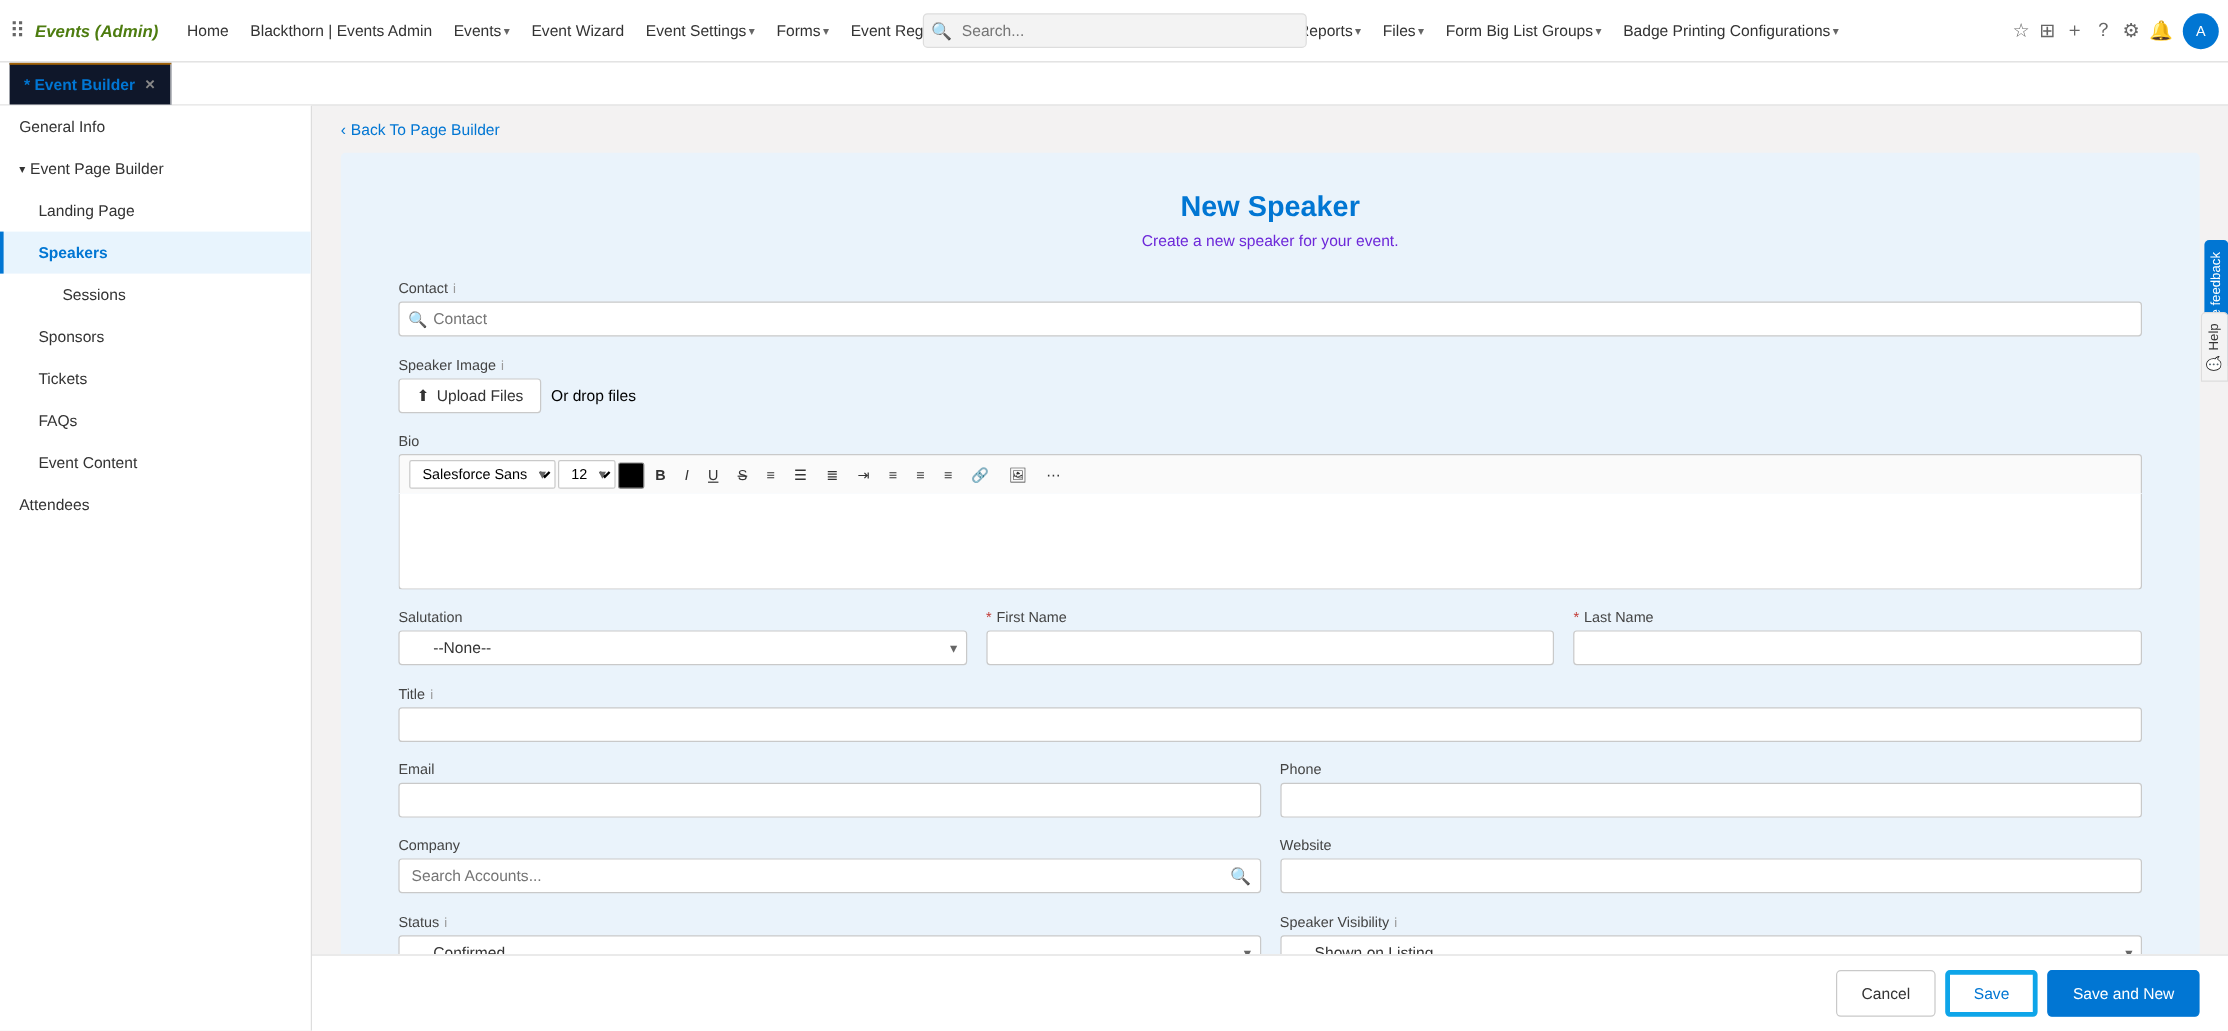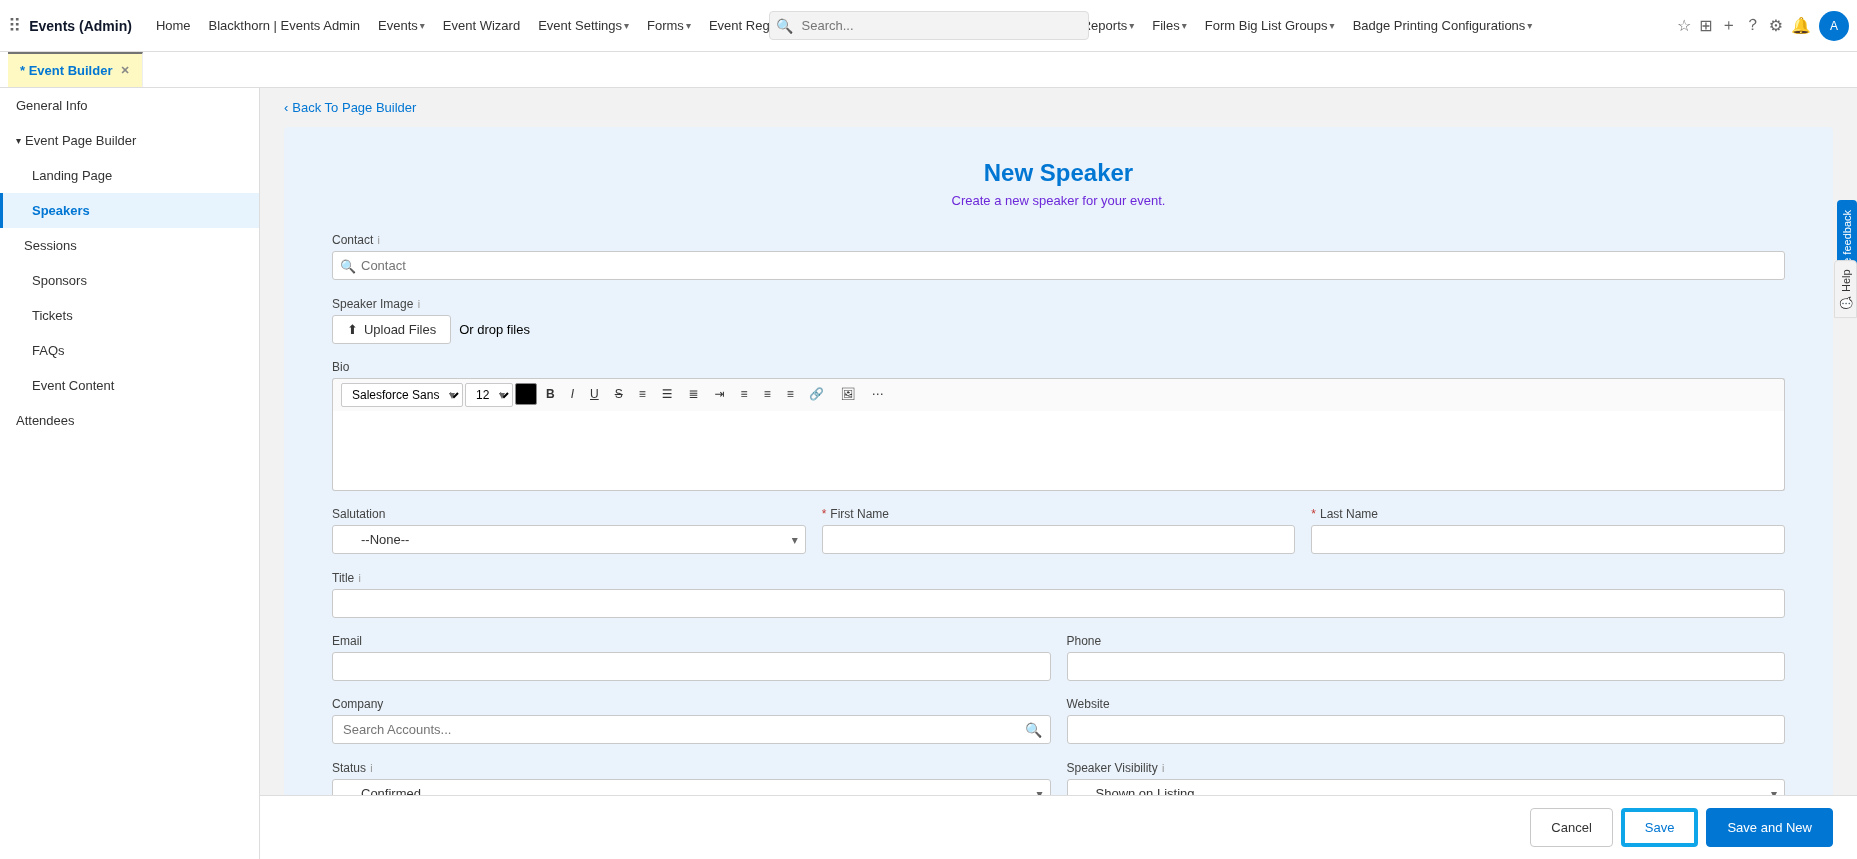--- a/index.html
+++ b/index.html
@@ -10,37 +10,37 @@
       display: flex;
       align-items: center;
       background: #fff;
       border-bottom: 1px solid #ddd;
       height: 52px;
       padding: 0 8px;
       position: relative;
       z-index: 100;
     }
     .app-grid-icon { margin-right: 8px; cursor: pointer; color: #666; font-size: 18px; }
-    .app-name { font-size: 14px; font-weight: 600; color: #0f172a; margin-right: 16px; white-space: nowrap; }
+    .app-name { font-size: 14px; font-weight: 600; color: #4d7c0f; margin-right: 16px; white-space: nowrap; font-style: italic; }
     .top-nav-links { display: flex; align-items: center; gap: 2px; flex: 1; overflow: hidden; }
     .top-nav-item { font-size: 13px; color: #333; padding: 0 8px; white-space: nowrap; cursor: pointer; display: flex; align-items: center; gap: 2px; height: 52px; }
     .top-nav-item .chevron { font-size: 10px; color: #666; }
 
     .search-bar-container { position: absolute; left: 50%; transform: translateX(-50%); width: 320px; }
     .search-bar { width: 100%; padding: 6px 12px 6px 32px; border: 1px solid #ddd; border-radius: 4px; font-size: 13px; color: #666; background: #f3f3f3; }
     .search-icon-wrap { position: absolute; left: 8px; top: 50%; transform: translateY(-50%); color: #888; font-size: 14px; }
 
     .top-right-icons { display: flex; align-items: center; gap: 8px; margin-left: auto; }
     .top-right-icons span { cursor: pointer; color: #666; font-size: 16px; }
     .avatar { width: 30px; height: 30px; border-radius: 50%; background: #0176d3; display: flex; align-items: center; justify-content: center; color: white; font-size: 12px; }
 
     
     .sec-nav { display: flex; align-items: center; background: #fff; border-bottom: 1px solid #ddd; height: 36px; padding: 0 8px; overflow: hidden; }
     .sec-nav-tab { display: flex; align-items: center; gap: 4px; padding: 0 12px; height: 36px; font-size: 13px; color: #333; cursor: pointer; border-right: 1px solid #eee; white-space: nowrap; }
-    .sec-nav-tab.active { background: #fef9c3; border-top: 2px solid #737373; color: #0176d3; font-weight: 600; }
+    .sec-nav-tab.active { background: #0f172a; border-top: 2px solid #a16207; color: #0176d3; font-weight: 600; }
     .sec-nav-tab .close-icon { color: #888; font-size: 11px; margin-left: 4px; }
 
     
     .main-layout { display: flex; height: calc(100vh - 88px); }
 
     
     .sidebar { width: 260px; background: #fff; border-right: 1px solid #ddd; overflow-y: auto; flex-shrink: 0; }
     .sidebar-item { padding: 10px 16px; font-size: 13px; color: #333; cursor: pointer; display: flex; align-items: center; }
     .sidebar-item.active { background: #e8f4fd; border-left: 3px solid #0176d3; color: #0176d3; font-weight: 600; padding-left: 13px; }
     .sidebar-group-header { padding: 10px 16px; font-size: 13px; color: #333; cursor: pointer; display: flex; align-items: center; gap: 4px; }
@@ -69,21 +69,21 @@
     .contact-search { position: relative; }
     .contact-search .search-prefix { position: absolute; left: 8px; top: 50%; transform: translateY(-50%); color: #888; }
     .contact-search input { padding-left: 28px; }
 
     
     .upload-area { display: flex; align-items: center; gap: 8px; }
     .upload-btn { display: flex; align-items: center; gap: 6px; padding: 6px 14px; border: 1px solid #c9c9c9; border-radius: 3px; background: #fff; font-size: 13px; color: #333; cursor: pointer; }
     .drop-label { font-size: 13px; color: #000000; }
 
     
-    .rich-toolbar { display: flex; align-items: flex-start; gap: 2px; padding: 4px 8px; background: #fafafa; border: 1px solid #c9c9c9; border-bottom: none; border-radius: 3px 3px 0 0; flex-wrap: wrap; }
+    .rich-toolbar { display: flex; align-items: flex-end; gap: 2px; padding: 4px 8px; background: #fafafa; border: 1px solid #c9c9c9; border-bottom: none; border-radius: 3px 3px 0 0; flex-wrap: wrap; }
     .rich-toolbar select, .rich-toolbar .toolbar-select { padding: 3px 6px; border: 1px solid #c9c9c9; border-radius: 2px; font-size: 12px; background: #fff; cursor: pointer; }
     .rich-toolbar-btn { padding: 3px 6px; border: 1px solid transparent; border-radius: 2px; font-size: 12px; background: transparent; cursor: pointer; color: #333; }
     .color-swatch { width: 22px; height: 22px; background: #000; border: 1px solid #888; border-radius: 2px; cursor: pointer; display: inline-block; }
     .rich-text-area { min-height: 80px; border: 1px solid #c9c9c9; border-top: none; border-radius: 0 0 3px 3px; background: #fff; padding: 8px; }
 
     
     .two-col { display: grid; grid-template-columns: 1fr 1fr; gap: 16px; }
     .three-col { display: grid; grid-template-columns: 1fr 1fr 1fr; gap: 16px; }
 
     
@@ -160,21 +160,21 @@
 
   <div class="sidebar">
 
   <div class="sidebar-item">General Info</div>
       <div class="sidebar-group-header">
         <span class="chevron">▾</span>
         <span>Event Page Builder</span>
       </div>
       <div class="sidebar-item" style="padding-left: 32px;">Landing Page</div>
       <div class="sidebar-item active" style="padding-left: 29px;">Speakers</div>
-      <div class="sidebar-item" style="padding-left: 24px;">Sessions</div>
+      <div class="sidebar-item" style="padding-left: 52px;">Sessions</div>
       <div class="sidebar-item" style="padding-left: 32px;">Sponsors</div>
       <div class="sidebar-item" style="padding-left: 32px;">Tickets</div>
       <div class="sidebar-item" style="padding-left: 32px;">FAQs</div>
       <div class="sidebar-item" style="padding-left: 32px;">Event Content</div>
       <div class="sidebar-item">Attendees</div>
     </div>
 
   <div class="content-area">
 
     <div class="back-link-bar">

